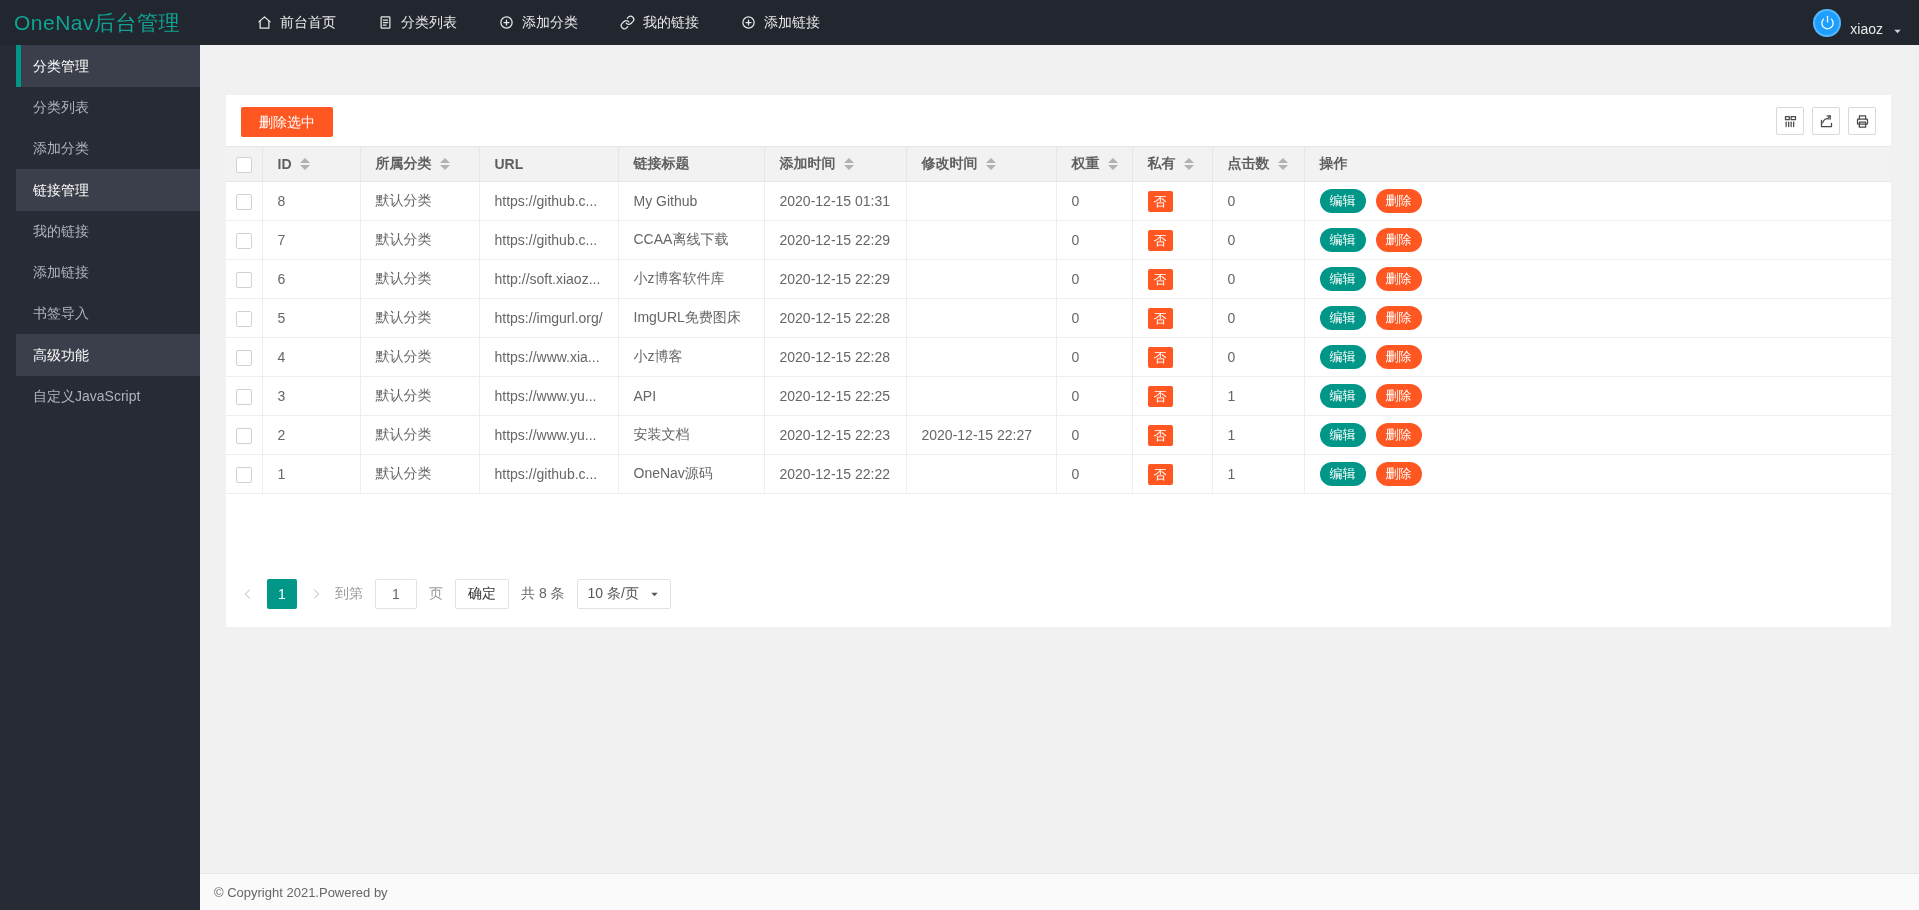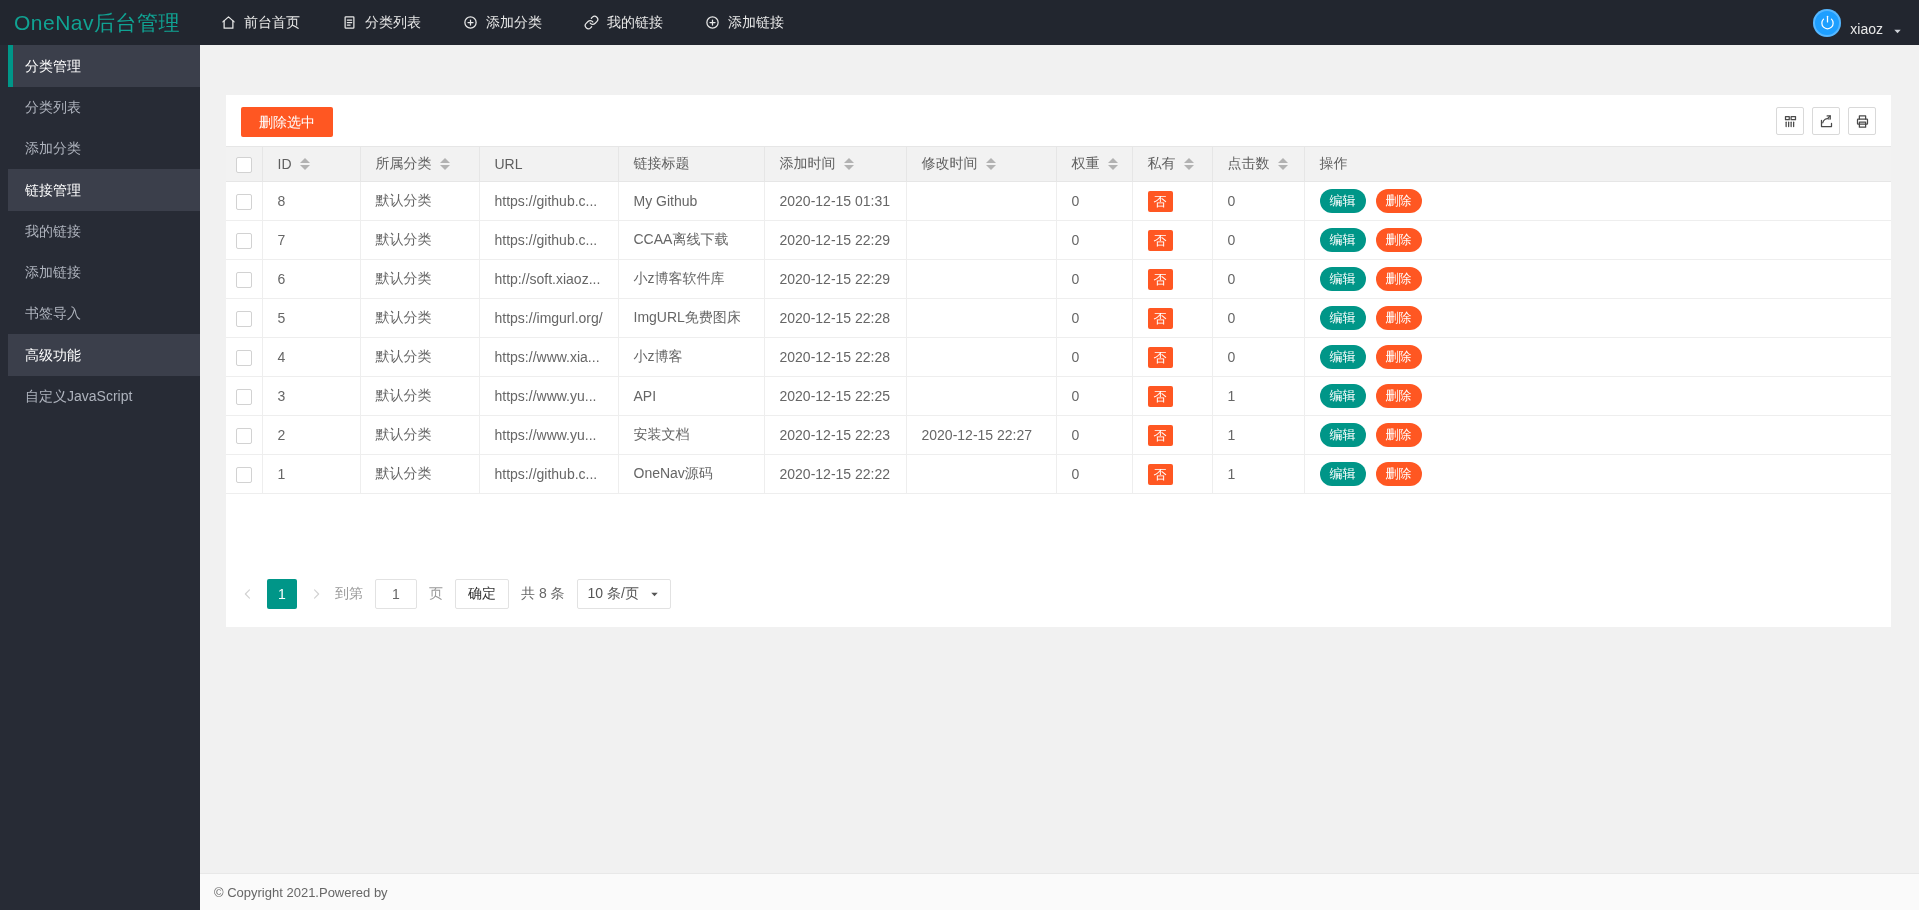--- a/index.html
+++ b/index.html
@@ -8,21 +8,21 @@
     width:1919px; height:910px; overflow:hidden; position:relative;
     background:#272b35;
     font-family:"Liberation Sans","DejaVu Sans",sans-serif;
     font-size:14px; color:#666;
   }
   .icon svg { display:block; }
 
   
   .navbar {
     position:absolute; top:0; left:0; width:1919px; height:45px;
-    background:#22262f; display:flex; align-items:center; z-index:5;
+    background:#22262f; display:flex; align-items:center; z-index:5;gap:36px;
   }
   .logo {
     width:200px; padding-left:14px; font-size:21px; letter-spacing:.5px;
     color:var(--logo-color); white-space:nowrap;
   }
   .nav-items { display:flex; height:100%; align-items:stretch;justify-content:flex-end; }
   .nav-item {
     display:flex; align-items:center; gap:8px; padding:0 21px;
     color:#e8e8e8; font-size:14px; cursor:pointer;
   }
@@ -34,21 +34,21 @@
   .avatar {
     width:28px; height:28px; border-radius:50%; background:var(--blue-color);
     display:flex; align-items:center; justify-content:center; color:#fff;
     box-shadow:inset 0 0 0 2px rgba(255,255,255,.25);
   }
   .avatar svg { width:15px; height:15px; }
   .nav-caret { color:#cfd3d9; }
   .nav-caret svg { width:11px; height:11px; }
 
   
-  .sidebar { position:absolute; top:45px; left:8px; bottom:0; width:221px; background:#272b35; }
+  .sidebar { position:absolute; top:45px; left:16px; bottom:0; width:221px; background:#272b35; }
   .side-header {
     position:relative; height:42px; line-height:42px; padding-left:17px;
     color:#fff; font-size:14px; background:#3b3f4b; cursor:pointer;
   }
   .side-header.active::before {
     content:""; position:absolute; left:0; top:0; bottom:0; width:5px;
     background:var(--accent-color);
   }
   .side-header .arrow { position:absolute; right:13px; top:15px; color:#f0f0f0; }
   .side-header .arrow svg { width:12px; height:12px; }
@@ -74,21 +74,21 @@
   .tool-btn {
     width:28px; height:28px; border:1px solid #d9d9d9; background:#fff;
     border-radius:2px; display:flex; align-items:center; justify-content:center;
     color:#4a4a4a; cursor:pointer; padding:0;
   }
   .tool-btn svg { width:15px; height:15px; }
 
   
   table.grid { width:100%; border-collapse:collapse; table-layout:fixed; font-size:14px; color:#666; }
   .grid th {
-    background:#f2f2f2; height:35px; font-weight:400; text-align:left;
+    background:#f2f2f2; height:35px; font-weight:700; text-align:left;
     padding:0 15px; border:1px solid #e6e6e6; color:#5f5f5f; white-space:nowrap; overflow:hidden;
   }
   .grid td {
     height:39px; padding:0 15px; border:1px solid #eee;
     white-space:nowrap; overflow:hidden; background:#fff;
   }
   .grid th:first-child, .grid td:first-child { border-left:none; padding:0; text-align:center; }
   .grid th:last-child, .grid td:last-child { border-right:none; }
   .cb {
     display:inline-block; width:16px; height:16px; background:#fff;

